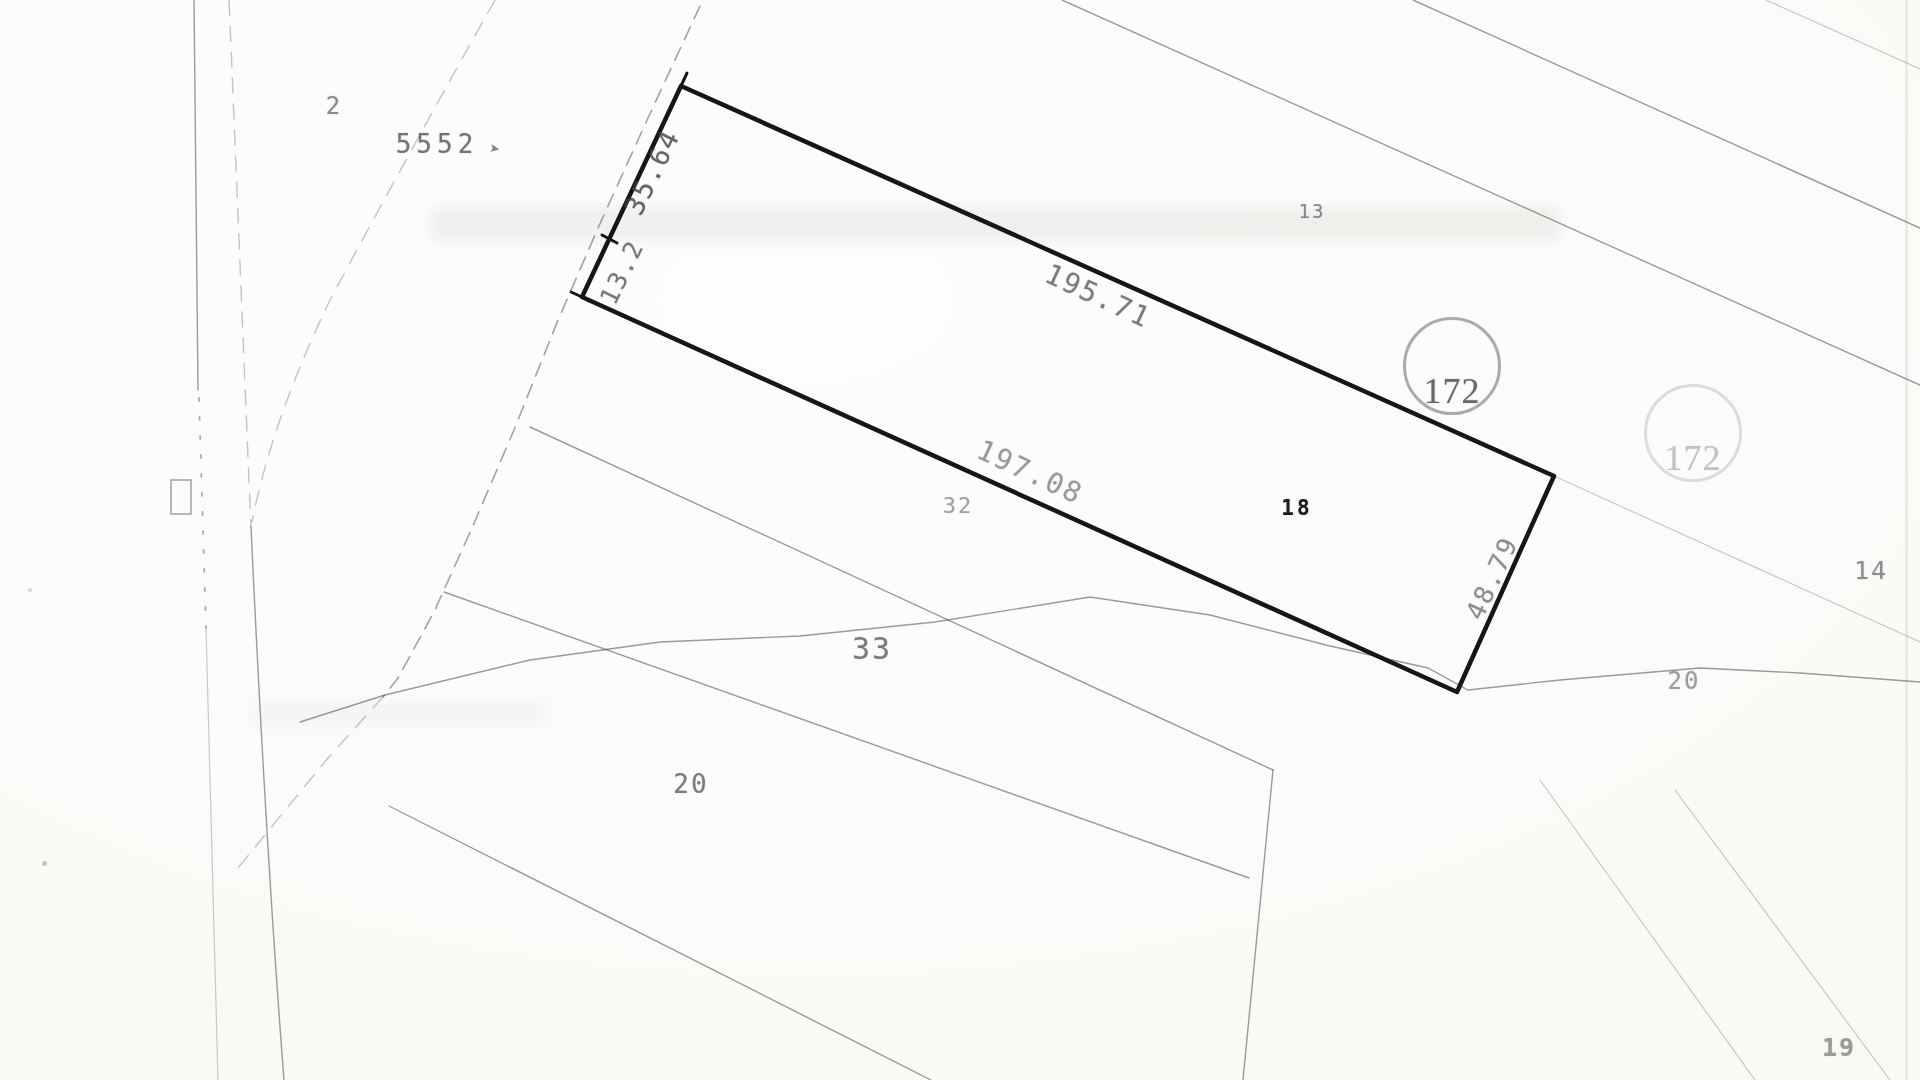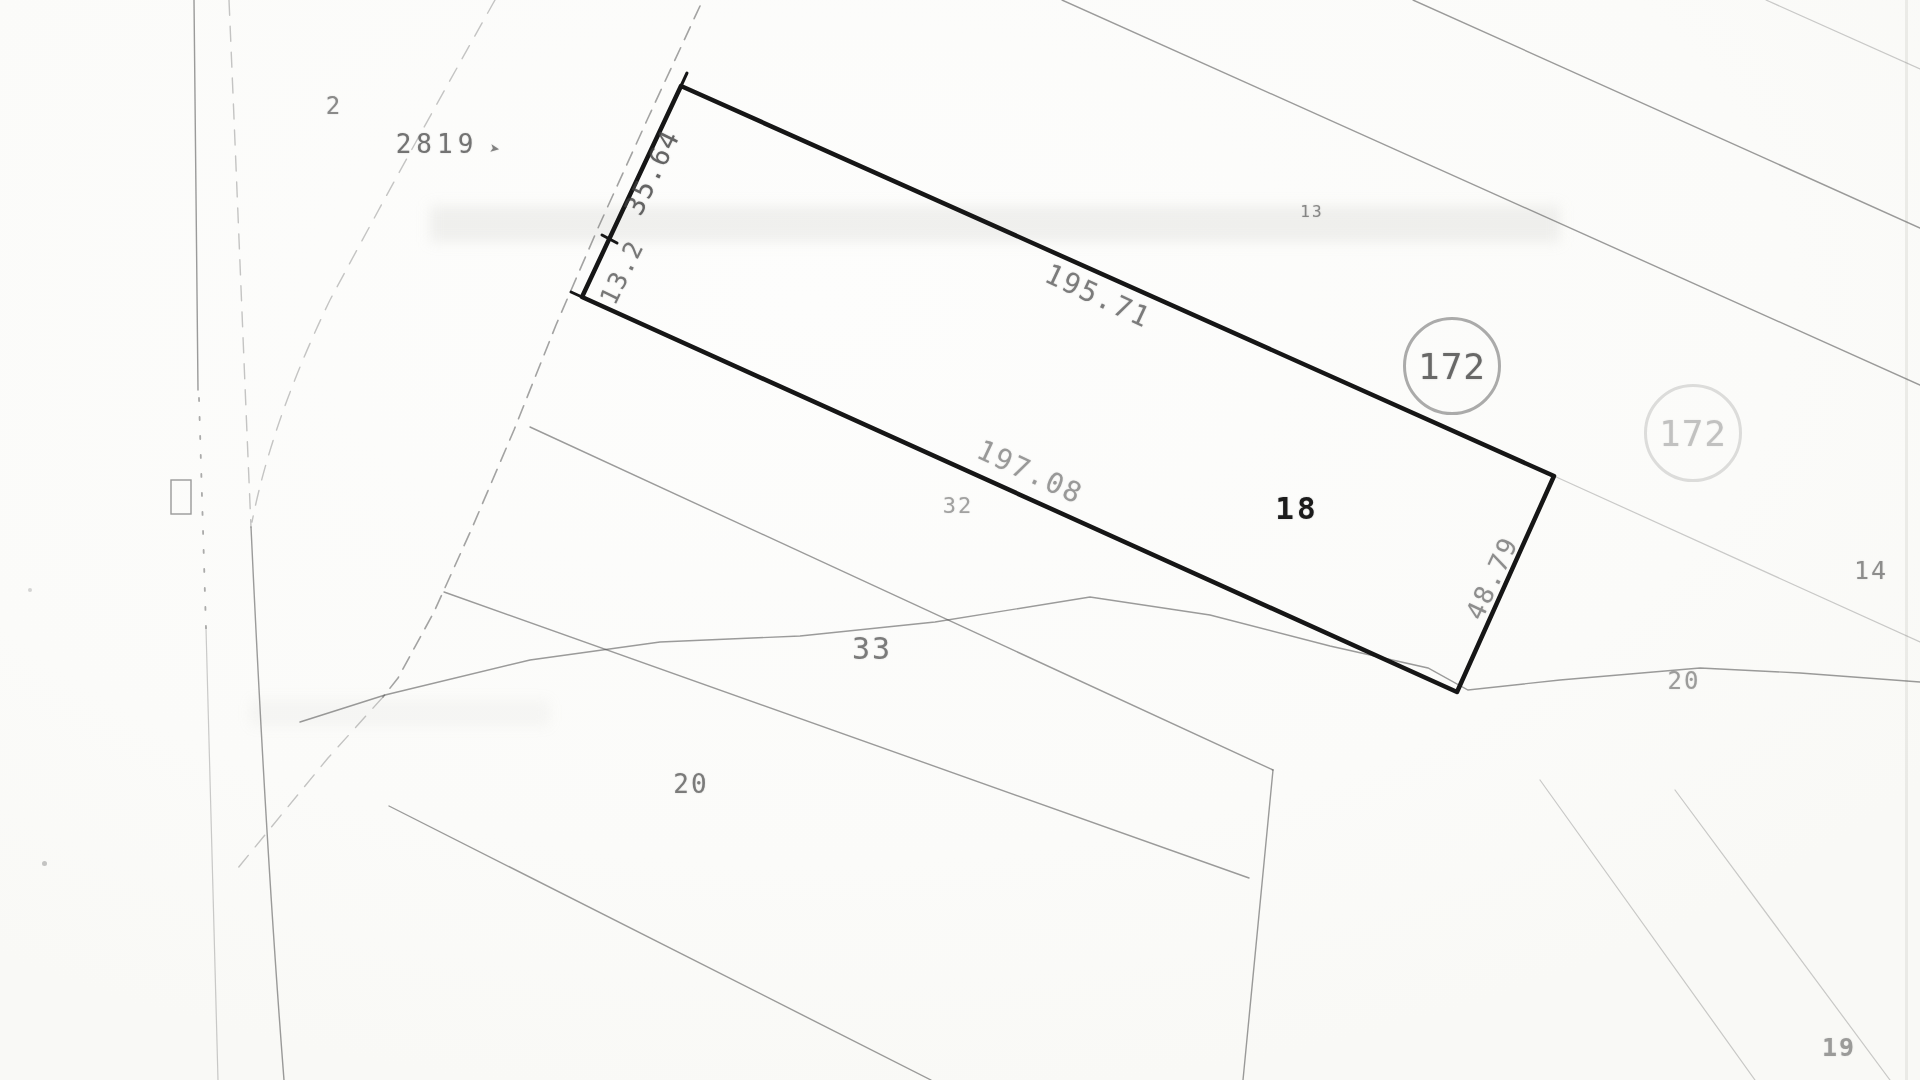--- a/index.html
+++ b/index.html
@@ -18,24 +18,25 @@
   .dots{stroke:#5a5a5a;stroke-width:1.8;fill:none;opacity:.5;stroke-dasharray:3 16;stroke-linecap:round;}
   .lbl{
     position:absolute;color:#3f3f3f;white-space:nowrap;
     transform:translate(-50%,-50%);
     text-shadow:0 0 1.4px rgba(110,110,110,.55);
     letter-spacing:2px;
   }
   .ref-circle{
     position:absolute;width:92px;height:92px;border-radius:50%;
     border:3px solid rgba(62,62,62,.55);
-    display:flex;align-items:center;justify-content:center;
+    display:flex;align-items:flex-end;justify-content:center;
     transform:translate(-50%,-50%);
     color:#3f3f3f;font-size:36px;letter-spacing:1px;
     text-shadow:0 0 1.5px rgba(110,110,110,.6);
+    font-family:Liberation Serif, serif;
   }
   .smudge{position:absolute;background:rgba(176,176,170,.16);filter:blur(7px);}
   .scan-edge{position:absolute;top:0;bottom:0;width:3px;background:#e4e4e0;opacity:.7;}
   .speck{position:absolute;width:5px;height:5px;border-radius:50%;background:#8d8d8d;opacity:.5;}
 </style>
 </head>
 <body>
 
 <div class="stage">
 
@@ -91,24 +92,24 @@
     </g>
   </svg>
 
   <div class="lbl" style="left:652px;top:172px;font-size:27px;opacity:.8;transform:translate(-50%,-50%) rotate(-64deg);">35.64</div>
   <div class="lbl" style="left:622px;top:272px;font-size:25px;opacity:.7;transform:translate(-50%,-50%) rotate(-64deg);">13.2</div>
   <div class="lbl" style="left:1098px;top:296px;font-size:28px;opacity:.68;transform:translate(-50%,-50%) rotate(25deg);">195.71</div>
   <div class="lbl" style="left:1030px;top:472px;font-size:28px;opacity:.52;transform:translate(-50%,-50%) rotate(25deg);">197.08</div>
   <div class="lbl" style="left:1492px;top:578px;font-size:26px;opacity:.58;transform:translate(-50%,-50%) rotate(-65deg);">48.79</div>
 
   <div class="lbl" style="left:334px;top:106px;font-size:24px;opacity:.6;">2</div>
-  <div class="lbl" style="left:437px;top:144px;font-size:26px;opacity:.72;letter-spacing:5px;">2819</div>
+  <div class="lbl" style="left:437px;top:144px;font-size:26px;opacity:.72;letter-spacing:5px;">5552</div>
   <div class="lbl" style="left:496px;top:149px;font-size:17px;opacity:.65;transform:translate(-50%,-50%) rotate(8deg);">➤</div>
-  <div class="lbl" style="left:1312px;top:211px;font-size:16px;opacity:.6;">13</div>
-  <div class="lbl" style="left:1297px;top:508px;font-size:31px;opacity:.95;color:#101010;font-weight:bold;letter-spacing:3px;">18</div>
+  <div class="lbl" style="left:1312px;top:211px;font-size:19px;opacity:.6;">13</div>
+  <div class="lbl" style="left:1297px;top:508px;font-size:21px;opacity:.95;color:#101010;font-weight:bold;letter-spacing:3px;">18</div>
   <div class="lbl" style="left:958px;top:505px;font-size:22px;opacity:.48;">32</div>
   <div class="lbl" style="left:872px;top:648px;font-size:30px;opacity:.68;">33</div>
   <div class="lbl" style="left:691px;top:784px;font-size:26px;opacity:.68;">20</div>
   <div class="lbl" style="left:1871px;top:570px;font-size:25px;opacity:.58;">14</div>
   <div class="lbl" style="left:1684px;top:681px;font-size:24px;opacity:.5;">20</div>
   <div class="lbl" style="left:1839px;top:1047px;font-size:25px;opacity:.5;font-weight:bold;">19</div>
 
   <div class="ref-circle" style="left:1452px;top:366px;opacity:.78;">
     <span>172</span>
   </div>

